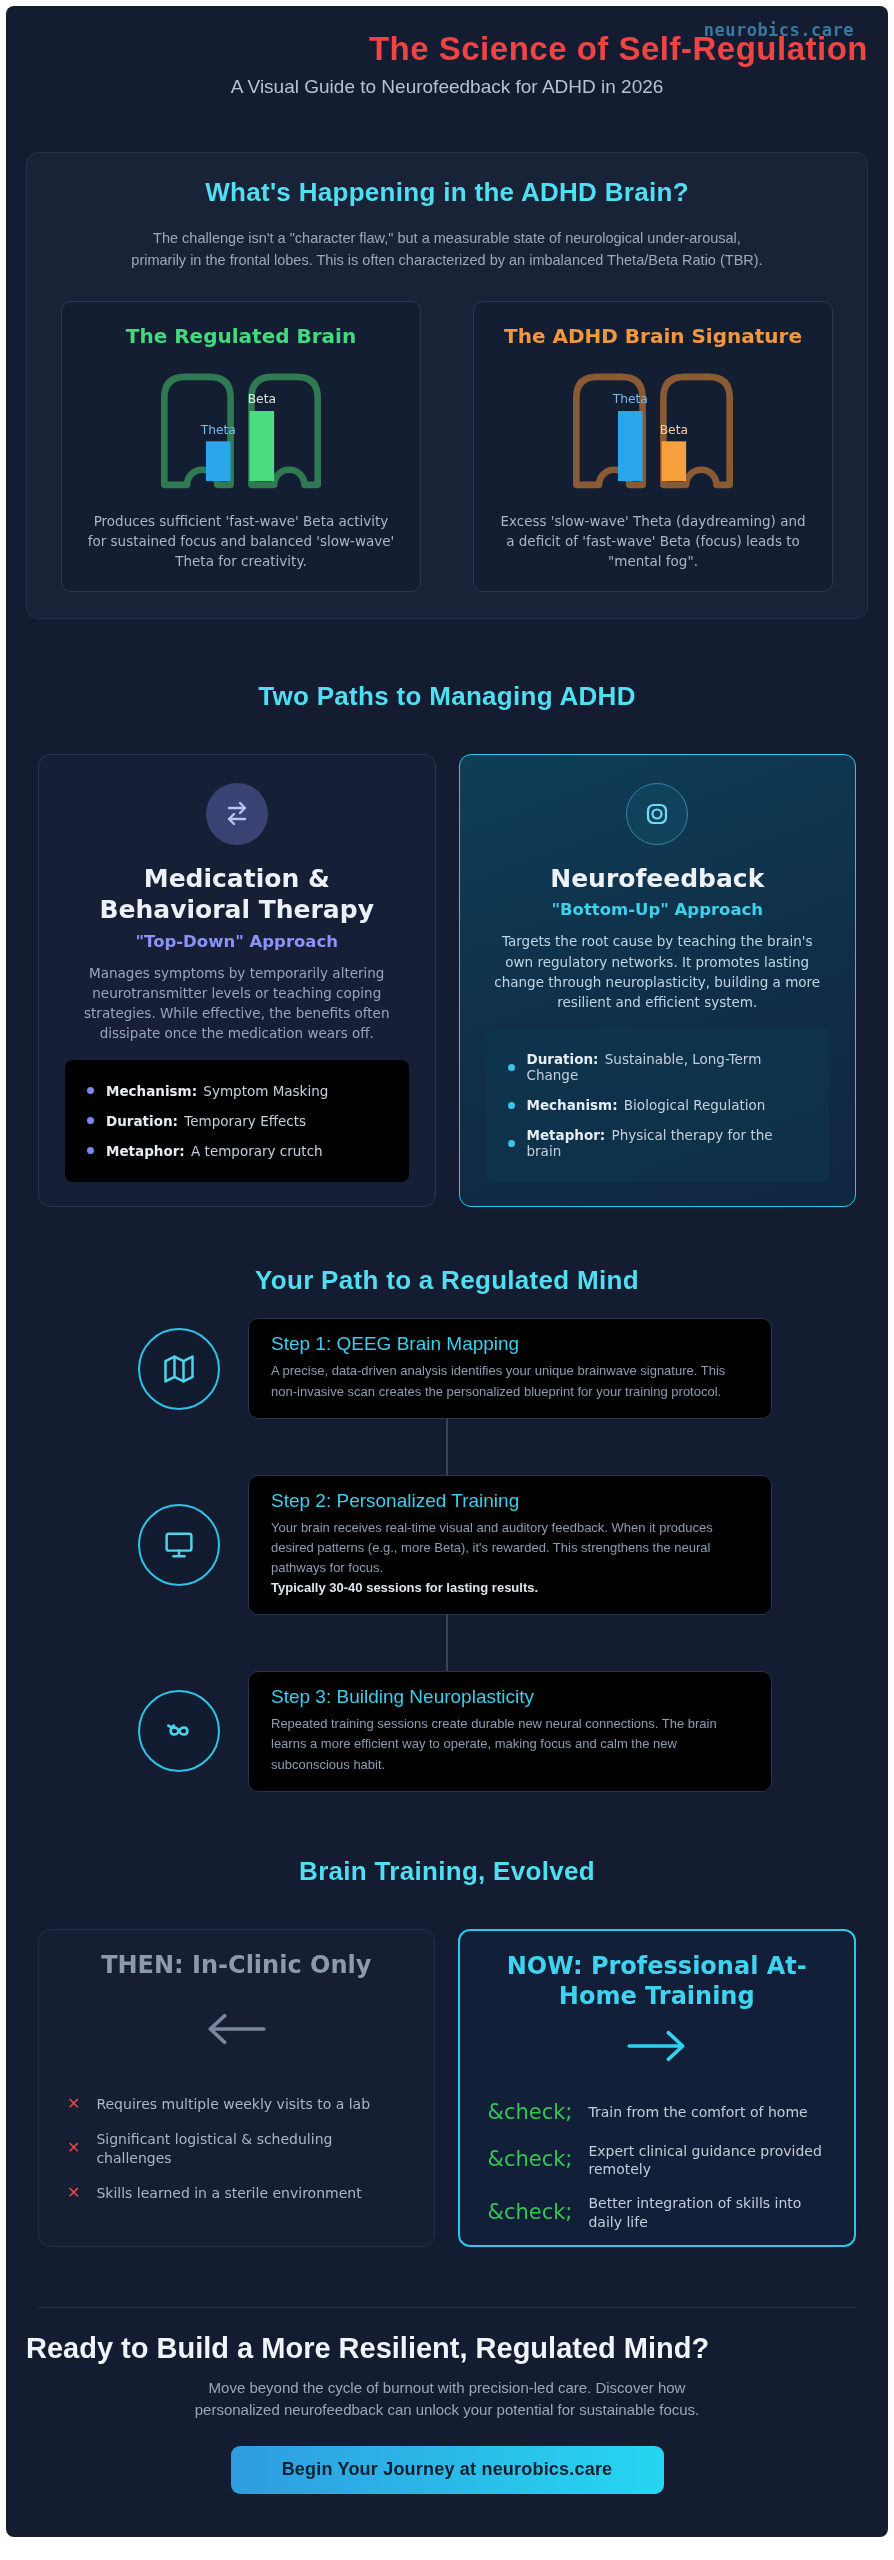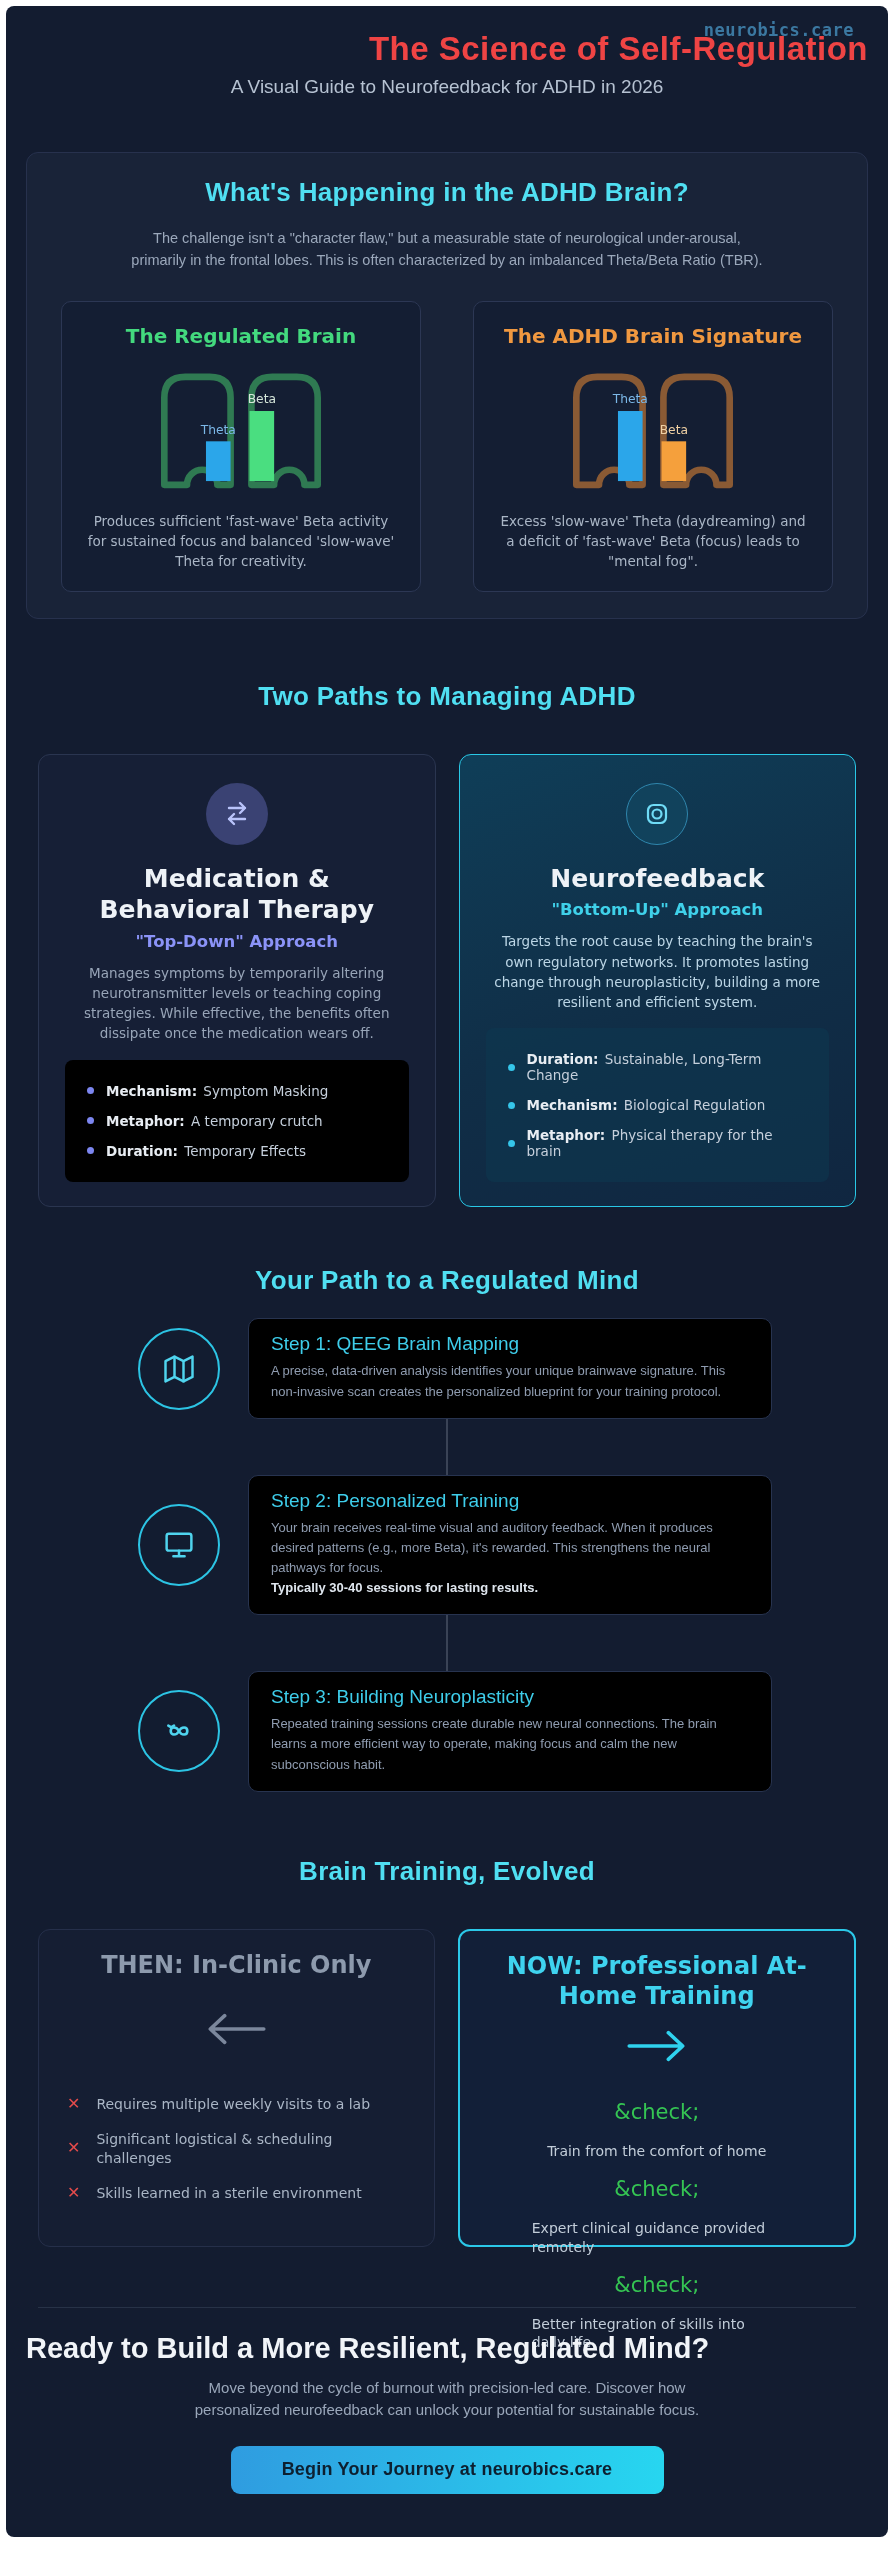--- a/index.html
+++ b/index.html
@@ -119,21 +119,21 @@
   .evo-card.then { background:#151e33; border:1px solid #252f4a; }
   .evo-card.now { background:#121f38; border:2px solid #2bc8e8; }
   .evo-title { text-align:center; font-size:24px; line-height:1.25; }
   .then .evo-title { color:#8d9aad; }
   .now .evo-title { color:#3fd3ef; }
   .evo-arrow { display:flex; justify-content:center; margin-top:30px; }
   .now .evo-arrow { margin-top:16px; }
   .evo-list { margin-top:38px; }
   .now .evo-list { margin-top:26px; }
   .evo-item { display:flex; align-items:center; gap:16px; padding:8px 2px; font-size:14px; color:#aab6c6; line-height:1.3; }
-  .now .evo-item { color:#c2cdd9;flex-direction:column; }
+  .now .evo-item { color:#c2cdd9; }
   .x-mark { color:#e34b4b; font-size:16px; font-weight:bold; flex:0 0 auto; }
   .check-mark { color:#35c553; font-size:21px; flex:0 0 auto; font-family:"DejaVu Sans", sans-serif; }
   .now .evo-item .item-text { max-width:250px; }
 
   
   .divider { margin:60px 12px 0 12px; border-top:1px solid #273247; }
   .footer-h { margin-top:24px; font-size:29px; color:#f1f4f8; }
   .footer-p {
     margin:12px auto 0 auto; max-width:560px; text-align:center;
     font-size:15px; line-height:1.5; color:#9aa7ba; font-family:"Liberation Sans", sans-serif;
@@ -204,25 +204,25 @@
       <h3 class="path-title">Medication &amp; Behavioral Therapy</h3>
       <div class="approach">"Top-Down" Approach</div>
       <p class="path-body">Manages symptoms by temporarily altering neurotransmitter levels or teaching coping strategies. While effective, the benefits often dissipate once the medication wears off.</p>
       <div class="facts">
         <div class="fact-row">
           <span class="dot"></span>
           <span><b>Mechanism:</b> <span>Symptom Masking</span></span>
         </div>
         <div class="fact-row">
           <span class="dot"></span>
+          <span><b>Duration:</b> <span>Temporary Effects</span></span>
+        </div>
+        <div class="fact-row">
+          <span class="dot"></span>
           <span><b>Metaphor:</b> <span>A temporary crutch</span></span>
-        </div>
-        <div class="fact-row">
-          <span class="dot"></span>
-          <span><b>Duration:</b> <span>Temporary Effects</span></span>
         </div>
       </div>
     </div>
 
     <div class="path-card neuro">
       <div class="icon-circle">
         <svg width="32" height="32" viewBox="0 0 32 32" fill="none" stroke="#6fdbf6" stroke-width="2.2" stroke-linecap="round">
           <rect x="7" y="7" width="18" height="18" rx="5.5"></rect>
           <circle cx="16" cy="16" r="4.5"></circle>
         </svg>

